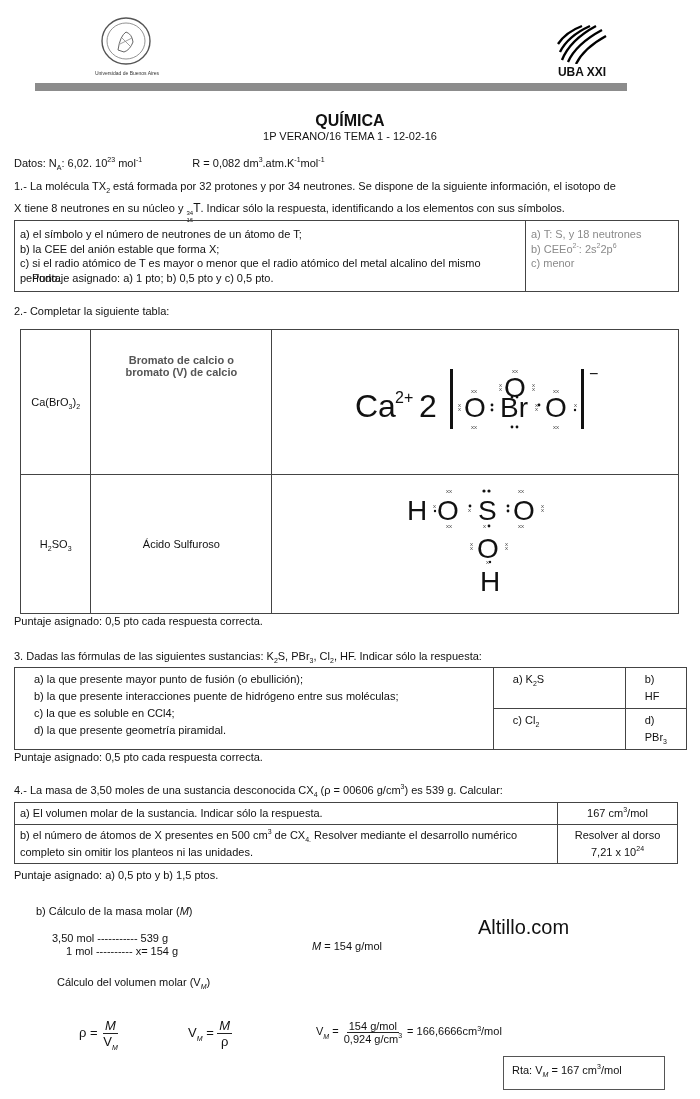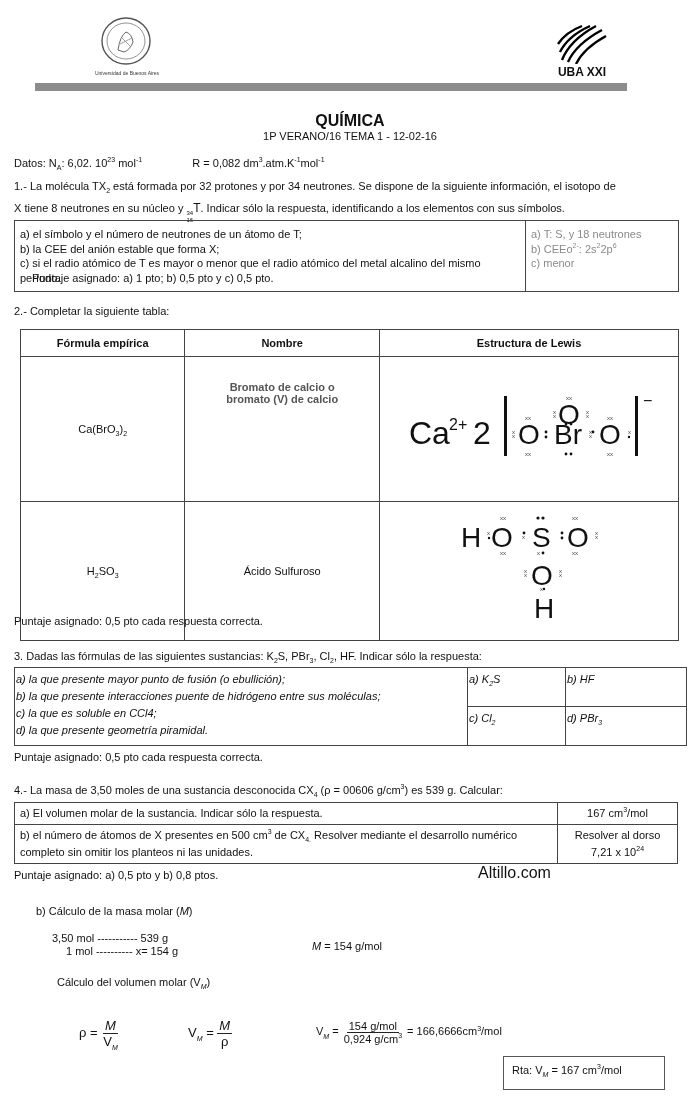--- a/index.html
+++ b/index.html
@@ -25,21 +25,21 @@
   .t1 td { padding: 6px 5px; font-size: 11px; line-height: 14.5px; }
   .t1 .ans { color: #8a8a8a; width: 142px; }
 
   .t2 { left: 20px; top: 329px; width: 659px; }
   .t2 th { height: 24px; font-size: 11px; font-weight: bold; text-align: center; vertical-align: middle; }
   .t2 td { font-size: 11px; text-align: center; }
   .t2 .c1 { width: 164px; } .t2 .c2 { width: 193px; }
   .r1 td { height: 119px; } .r2 td { height: 136px; }
 
   .t3 { left: 14px; top: 667px; width: 673px; }
-  .t3 td { font-size: 11px; padding: 3px 1px; line-height: 17px; font-style: italic; }
+  .t3 td { font-size: 11px; padding: 3px 19px; line-height: 17px; }
 
   .t4 { left: 14px; top: 802px; width: 664px; }
   .t4 td { font-size: 11px; padding: 2px 5px; line-height: 17px; }
   .t4 .r { width: 109px; text-align: center; }
 
   .box-rta { left: 503px; top: 1056px; width: 160px; height: 32px; border: 1px solid #555; font-size: 11px; }
   .frac { display: inline-flex; flex-direction: column; align-items: center; vertical-align: middle; }
   .frac .n { border-bottom: 1px solid #222; padding: 0 2px; }
   .frac .d { padding: 0 2px; }
 </style>
@@ -107,25 +107,20 @@
   </tr>
 </tbody>
   </table>
 <div class="abs line b" style="left:14px; top:272px;padding-left:18px;">Puntaje asignado: a) 1 pto; b) 0,5 pto y c) 0,5 pto.</div>
 
 <div class="abs line" style="left:14px; top:305px;">
   <b>2.-</b><span> Completar la siguiente tabla:</span>
 </div>
 <table class="abs t2">
   <tbody>
-      <tr>
-    <th class="c1">Fórmula empírica</th>
-    <th class="c2">Nombre</th>
-    <th>Estructura de Lewis</th>
-  </tr>
   <tr class="r1">
     <td style="vertical-align:middle;">
       <span>Ca(BrO</span><sub>3</sub><span>)</span><sub>2</sub>
     </td>
     <td style="padding-top:24px; color:#555; font-weight:bold;">
       <div style="width:130px; margin:0 auto;">Bromato de calcio o bromato (V) de calcio</div>
     </td>
     <td>
       <svg width="296" height="118" viewBox="0 0 296 118">
         <g font-family="Liberation Sans, sans-serif" fill="#111">
@@ -247,31 +242,31 @@
   </tr>
   <tr>
     <td><span>b) el número de átomos de X presentes en 500 cm</span><sup>3</sup><span> de CX</span><sub>4.</sub><b> Resolver mediante el desarrollo numérico completo sin omitir los planteos ni las unidades.</b></td>
     <td class="r">
           <div class="b">Resolver al dorso</div>
           <div><span>7,21 x 10</span><sup>24</sup></div>
         </td>
   </tr>
 </tbody>
   </table>
-<div class="abs line b" style="left:14px; top:869px;">Puntaje asignado: a) 0,5 pto y b) 0,8 ptos.</div>
+<div class="abs line b" style="left:14px; top:869px;">Puntaje asignado: a) 0,5 pto y b) 1,5 ptos.</div>
 
 <div class="abs line b" style="left:36px; top:905px;">
   <span>b)   Cálculo de la masa molar (</span><i>M</i><span>)</span>
 </div>
 <div class="abs line" style="left:52px; top:932px;">3,50 mol ----------- 539 g</div>
 <div class="abs line" style="left:66px; top:945px;">1 mol ---------- x= 154 g</div>
 <div class="abs line b" style="left:312px; top:940px;">
   <i>M</i><span> = 154 g/mol</span>
 </div>
-<div class="abs line" style="left:478px; top:864px; font-size:16px;">Altillo.com</div>
+<div class="abs line" style="left:478px; top:916px; font-size:20px;">Altillo.com</div>
 <div class="abs line b" style="left:57px; top:976px;">
   <span>Cálculo del volumen molar (V</span><sub><i>M</i></sub><span>)</span>
 </div>
 
 <div class="abs line" style="left:79px; top:1018px; font-size:13px;">
   <span class="b">ρ = </span>
   <span class="frac">
       <span class="n"><i>M</i></span>
       <span class="d"><span>V</span><sub><i>M</i></sub></span>
     </span>

